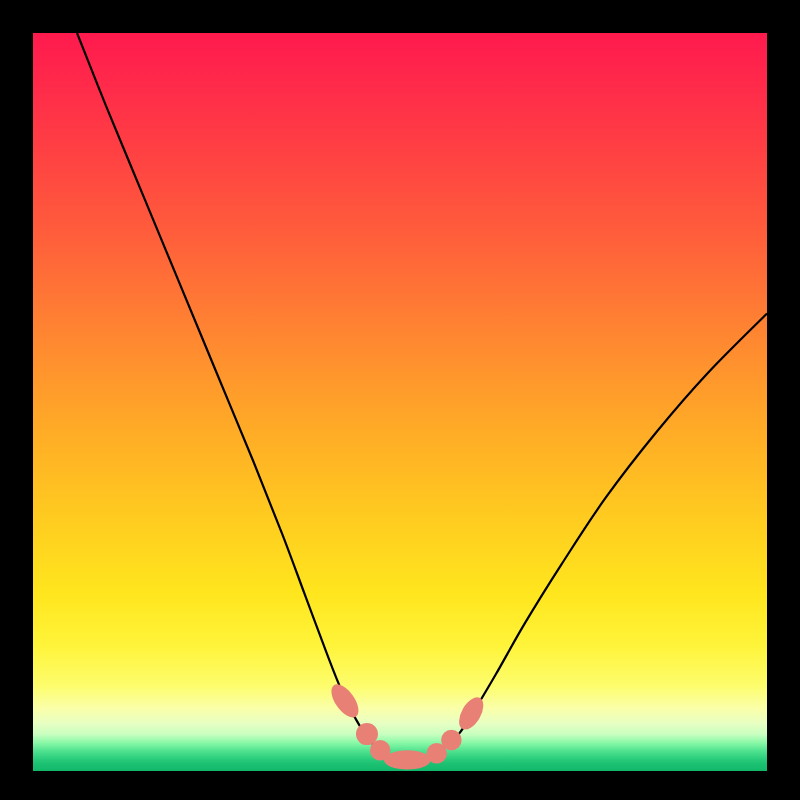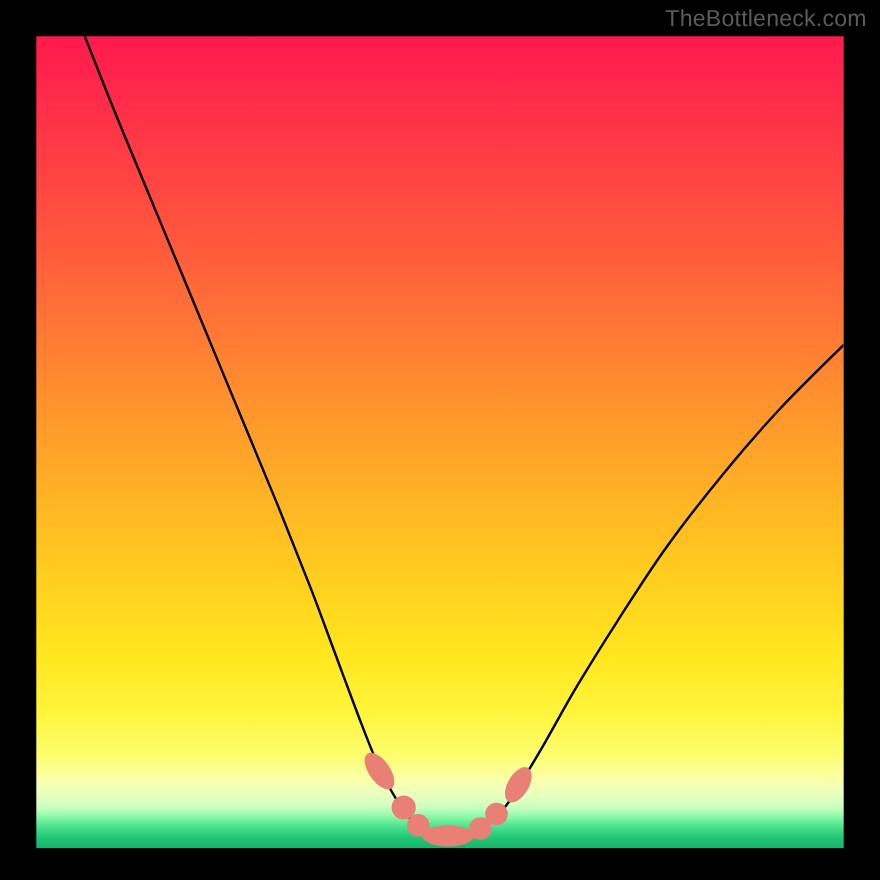--- a/index.html
+++ b/index.html
@@ -79,14 +79,13 @@
           <ellipse cx="311.95" cy="667.89" rx="9.54" ry="19.19" transform="rotate(-35 311.95 667.89)" fill="#e98076" stroke="#e98076" stroke-width="0"></ellipse>
           <ellipse cx="333.97" cy="701.10" rx="11.01" ry="11.01" fill="#e98076" stroke="#e98076" stroke-width="0"></ellipse>
           <ellipse cx="347.18" cy="717.34" rx="10.28" ry="10.28" fill="#e98076" stroke="#e98076" stroke-width="0"></ellipse>
           <ellipse cx="374.34" cy="726.93" rx="23.49" ry="9.59" fill="#e98076" stroke="#e98076" stroke-width="0"></ellipse>
           <ellipse cx="403.70" cy="720.29" rx="10.28" ry="10.28" fill="#e98076" stroke="#e98076" stroke-width="0"></ellipse>
           <ellipse cx="418.38" cy="707.00" rx="10.28" ry="10.28" fill="#e98076" stroke="#e98076" stroke-width="0"></ellipse>
           <ellipse cx="438.20" cy="680.44" rx="9.54" ry="17.71" transform="rotate(30 438.20 680.44)" fill="#e98076" stroke="#e98076" stroke-width="0"></ellipse>
         </g>
     </svg>
   </div>
-  <div class="watermark">TheBottleneck.com</div>
 </div>
 
 </body></html>

